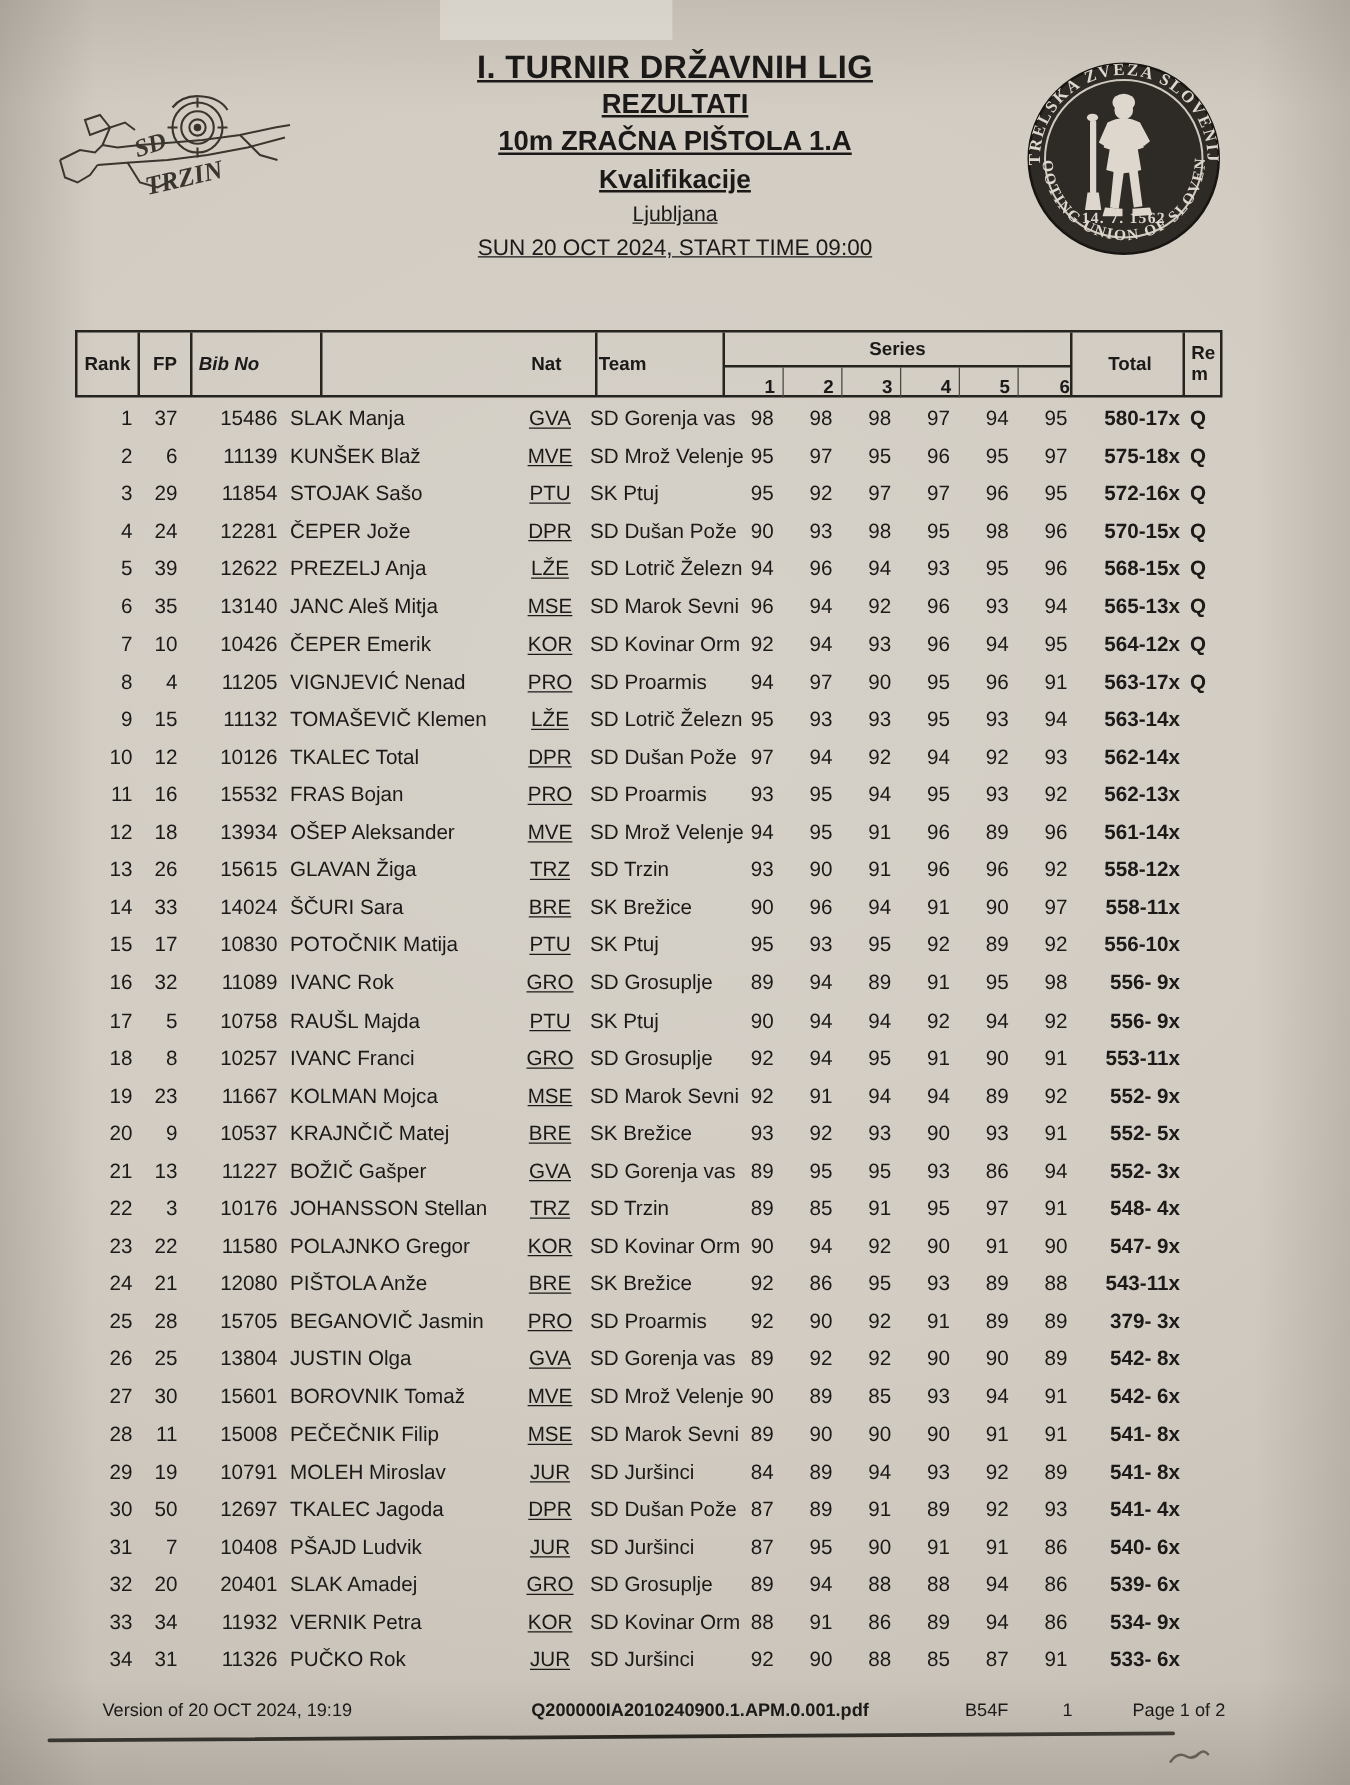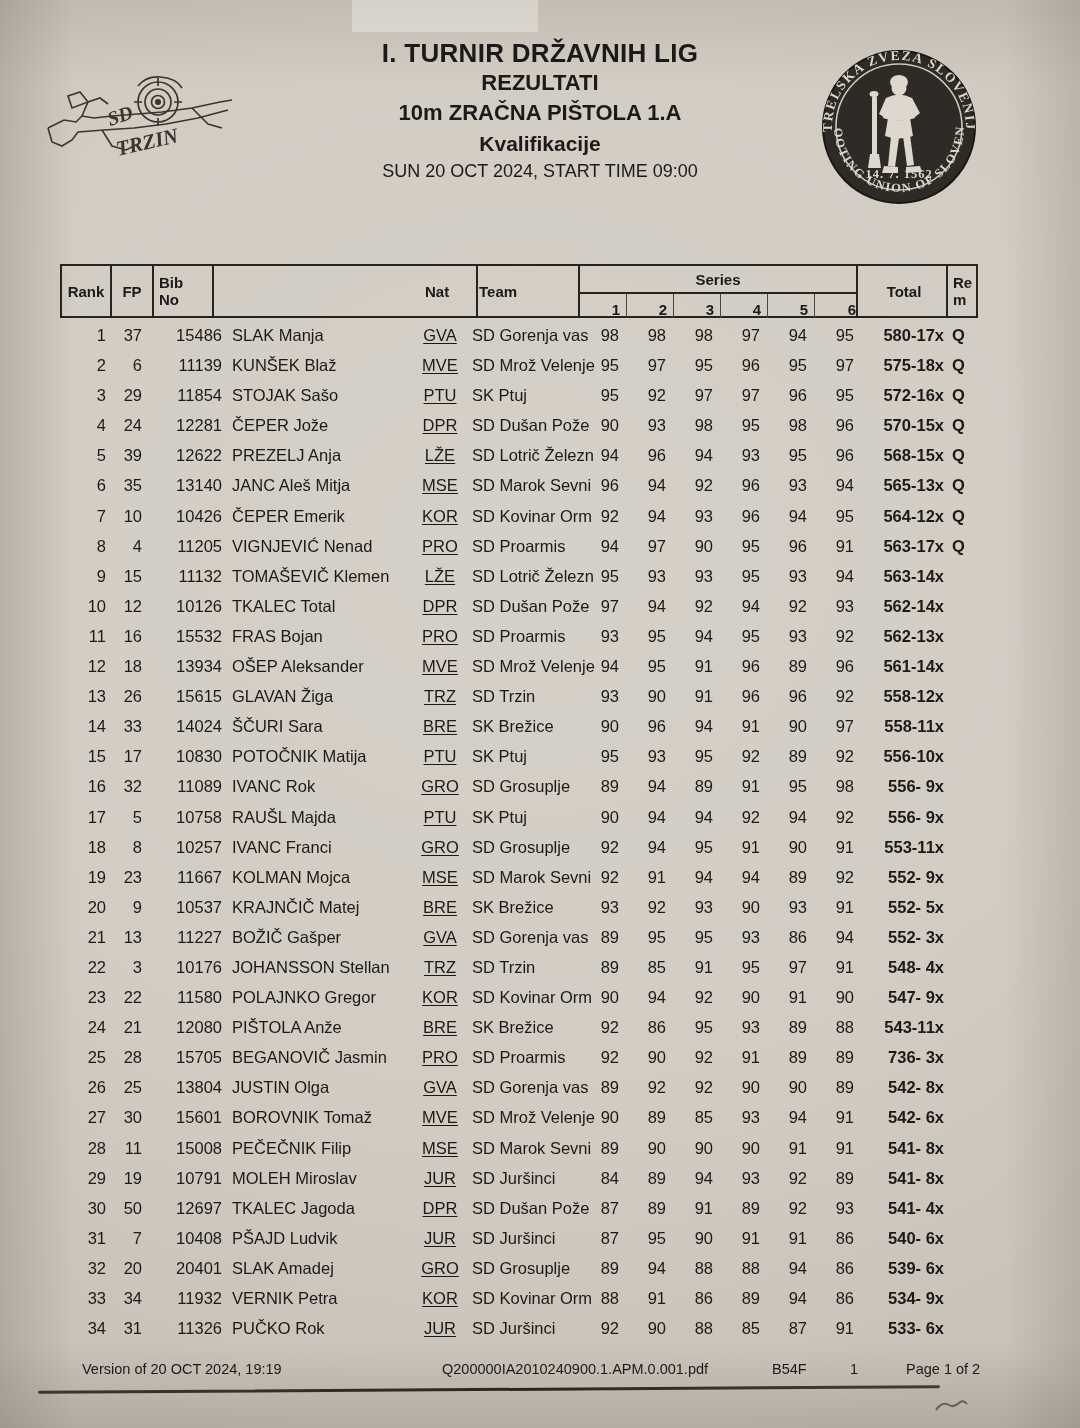--- a/index.html
+++ b/index.html
@@ -23,21 +23,21 @@
     pointer-events:none;
   }
   
   .tape{
     position:absolute;left:352px;top:0;width:186px;height:32px;
     background:rgba(232,228,221,.55);
     pointer-events:none;
   }
 
   
-  .head{position:absolute;left:0;top:38px;width:1080px;text-align:center;}
+  .head{position:absolute;left:0;top:38px;width:1080px;text-align:center;text-decoration:underline;}
   .t1{font-size:26px;font-weight:bold;letter-spacing:.3px;line-height:1.16;}
   .t2{font-size:22px;font-weight:bold;line-height:1.22;margin-top:2px;}
   .t3{font-size:22px;font-weight:bold;line-height:1.22;margin-top:3px;}
   .t4{font-size:21px;font-weight:bold;line-height:1.22;margin-top:4px;}
   .t5{font-size:17px;line-height:1.25;margin-top:5px;}
   .t6{font-size:18px;line-height:1.25;margin-top:4px;}
 
   
   .club-logo{position:absolute;left:42px;top:72px;width:200px;height:96px;}
   .seal{position:absolute;left:808px;top:36px;width:182px;height:182px;}
@@ -84,21 +84,21 @@
   .c-nat{left:358px;width:44px;text-align:center;text-decoration:underline;text-underline-offset:2px;}
   .c-team{left:412px;}
   .ser{width:47px;text-align:right;padding-right:6px;box-sizing:border-box;}
   .c-total{left:810px;width:74px;text-align:right;font-weight:bold;}
   .c-rem{left:892px;width:24px;text-align:left;font-weight:bold;}
 
   
   .footer{position:absolute;left:60px;top:1356px;width:920px;height:26px;font-size:14.5px;}
   .footer > div{position:absolute;top:0;line-height:26px;white-space:nowrap;}
   .f-version{left:22px;}
-  .f-file{left:382px;}
+  .f-file{left:365px;font-weight:bold;}
   .f-code{left:712px;}
   .f-page{left:790px;}
   .f-pageno{left:846px;}
   .footline{position:absolute;left:38px;top:1388px;width:902px;height:3px;
     background:linear-gradient(to right,#3a3630,#2a2721 55%,#413d36);border-radius:2px;transform:rotate(-.35deg);}
   .corner-mark{position:absolute;left:934px;top:1398px;width:34px;height:16px;opacity:.75;}
 </style>
 </head>
 <body>
 
@@ -157,33 +157,34 @@
     <ellipse cx="66" cy="58" rx="4.5" ry="3"></ellipse>
   </g>
   <text x="91" y="142" text-anchor="middle" font-family="'Liberation Serif',serif" font-size="12.5" font-weight="bold" fill="#ddd7cd" letter-spacing="1">14. 7. 1562</text>
 </svg>
 
 <div class="head">
   <div class="t1">I. TURNIR DRŽAVNIH LIG</div>
   <div class="t2">REZULTATI</div>
   <div class="t3">10m ZRAČNA PIŠTOLA 1.A</div>
   <div class="t4">Kvalifikacije</div>
+  <div class="t5">Ljubljana</div>
   <div class="t6">SUN 20 OCT 2024, START TIME 09:00</div>
 </div>
 
 <div class="table">
 
   <div class="thead">
     <div class="cell th-center" style="left:0;width:50px;">
         <span>Rank</span>
       </div>
     <div class="cell th-center" style="left:50px;width:42px;">
         <span>FP</span>
       </div>
-    <div class="cell th-left" style="left:92px;width:60px;">
+    <div class="cell th-left" style="left:92px;width:104px;font-style:italic;">
         <span>Bib No</span>
       </div>
     <div class="cell th-left" style="left:358px;width:58px;">
         <span>Nat</span>
       </div>
     <div class="cell th-left" style="left:412px;width:106px;">
         <span>Team</span>
       </div>
 
     <div class="series-head">
@@ -598,21 +599,21 @@
         <div class="c-bib">15705</div>
         <div class="c-name">BEGANOVIČ Jasmin</div>
         <div class="c-nat">PRO</div>
         <div class="c-team">SD Proarmis</div>
         <div class="ser" style="left:518px;">92</div>
         <div class="ser" style="left:565px;">90</div>
         <div class="ser" style="left:612px;">92</div>
         <div class="ser" style="left:659px;">91</div>
         <div class="ser" style="left:706px;">89</div>
         <div class="ser" style="left:753px;">89</div>
-        <div class="c-total">736- 3x</div>
+        <div class="c-total">379- 3x</div>
         <div class="c-rem"></div>
       </div>
       <div class="row">
         <div class="c-rank">26</div>
         <div class="c-fp">25</div>
         <div class="c-bib">13804</div>
         <div class="c-name">JUSTIN Olga</div>
         <div class="c-nat">GVA</div>
         <div class="c-team">SD Gorenja vas</div>
         <div class="ser" style="left:518px;">89</div>

